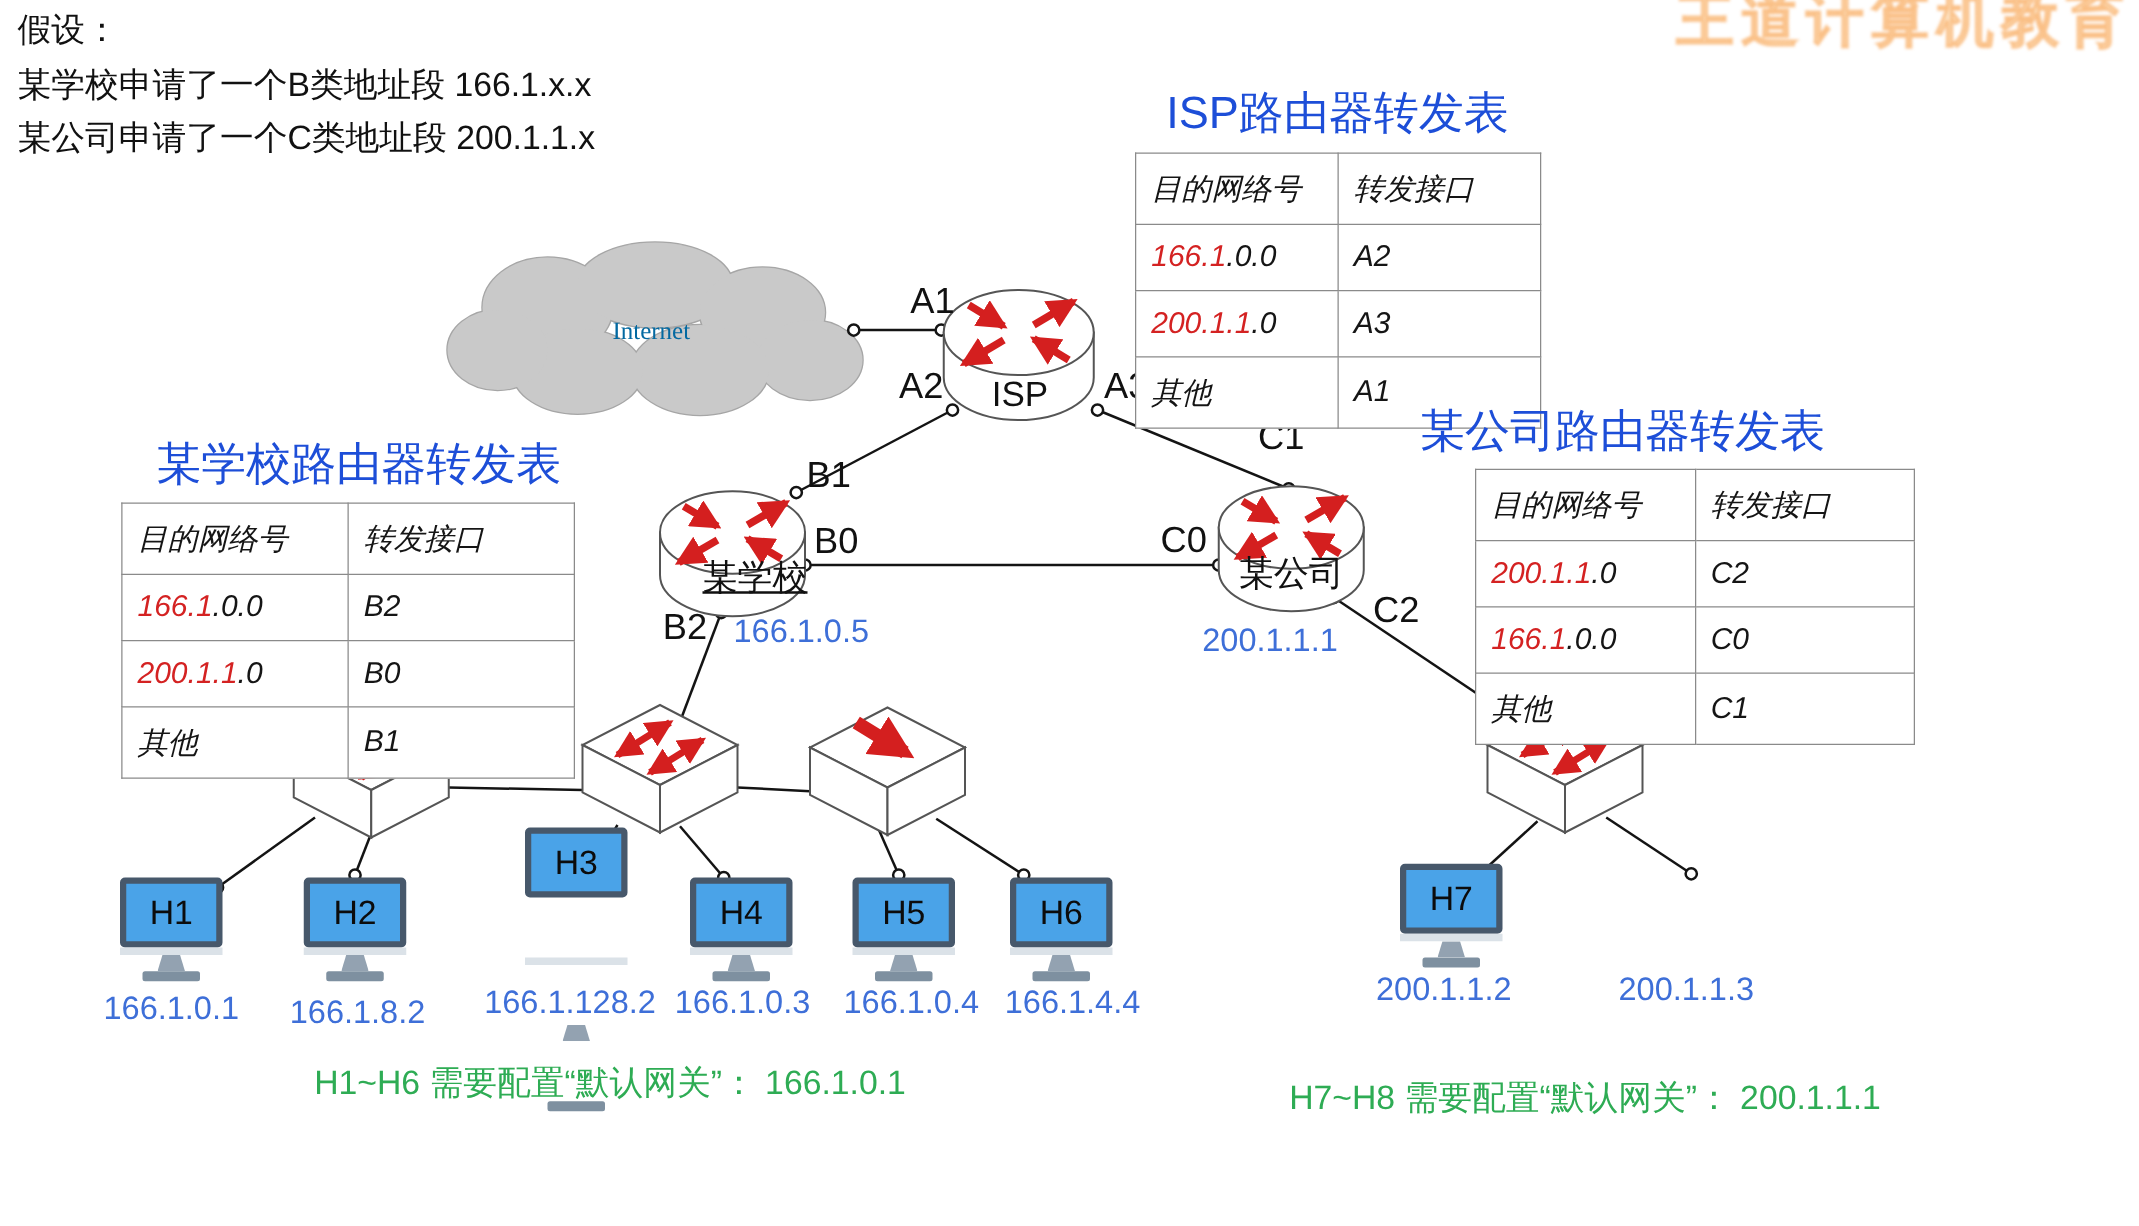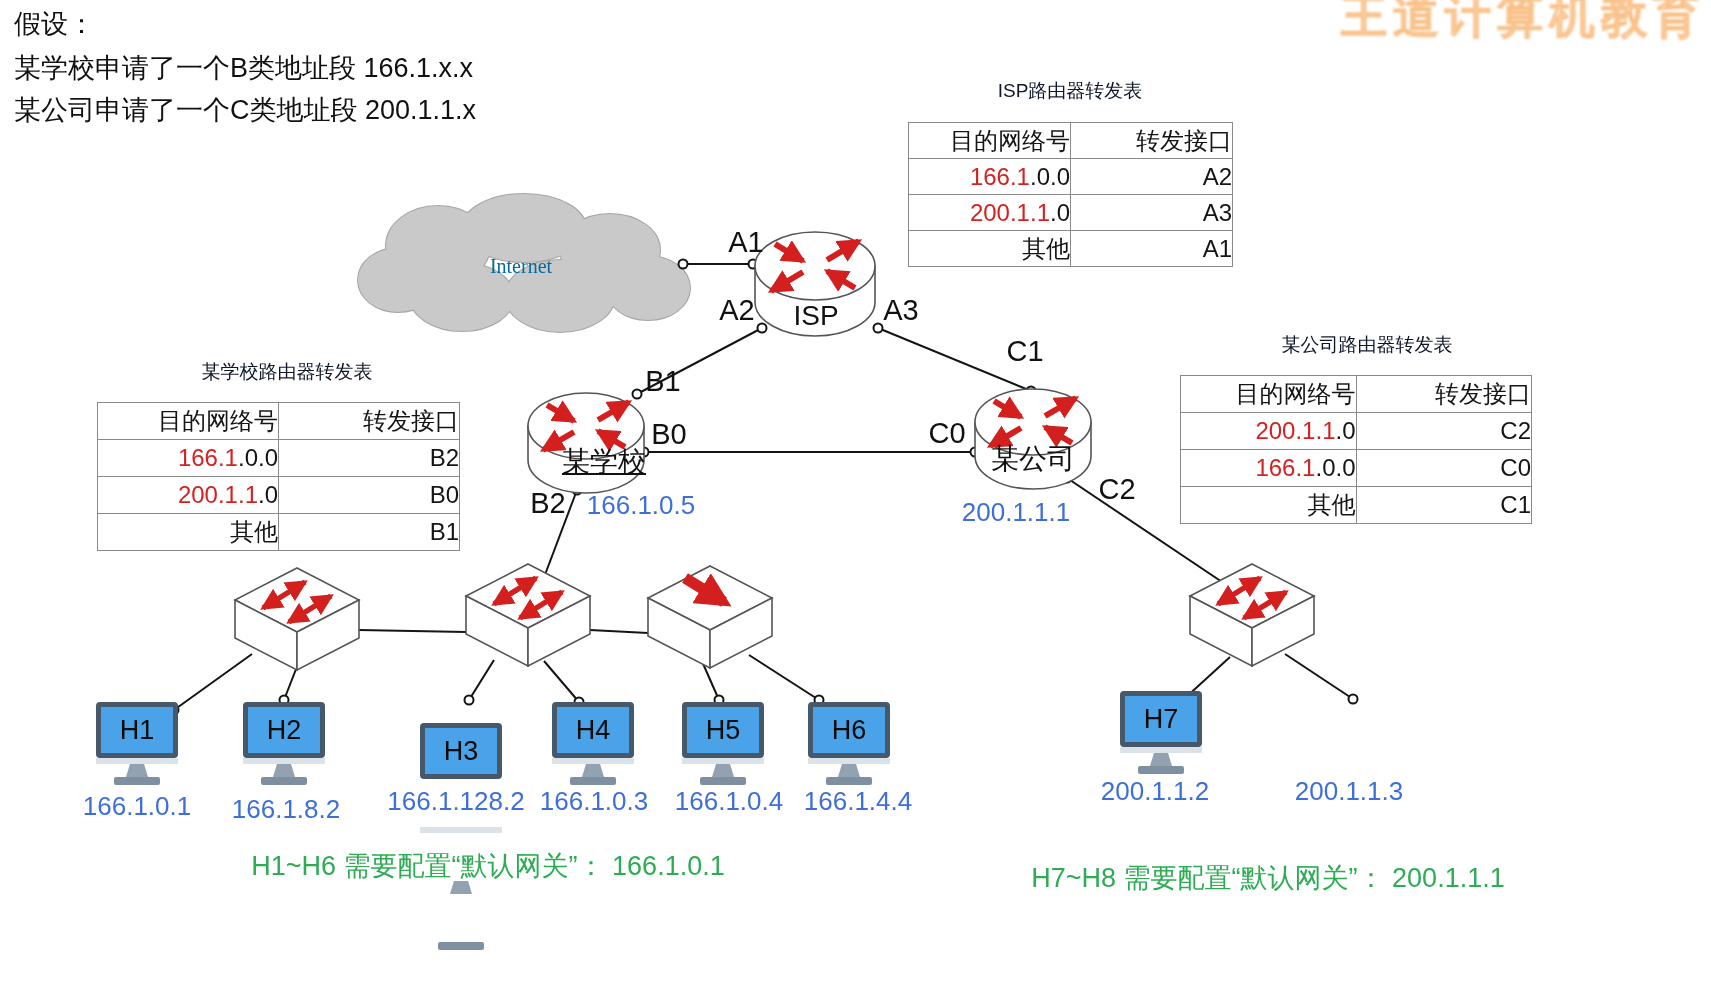--- a/index.html
+++ b/index.html
@@ -1,25 +1,25 @@
 <!DOCTYPE html>
 <html><head>
 <meta charset="utf-8">
 <style>
   html,body{margin:0;padding:0;background:#ffffff;}
   .stage{position:relative;width:1711px;height:981px;background:#ffffff;overflow:hidden;
          font-family:"Liberation Sans","DejaVu Sans",sans-serif;}
   #net-svg{position:absolute;left:0;top:0;z-index:1;}
   .txt{position:absolute;white-space:nowrap;color:#111;z-index:2;}
   .assume{font-size:27px;}
-  .tbl-title{position:absolute;transform:translate(-50%,-50%);font-size:19px;color:#0f172a;
+  .tbl-title{position:absolute;transform:translate(-50%,-50%);font-size:36px;color:#1d4ed8;
              white-space:nowrap;z-index:2;}
   table.fwd{position:absolute;border-collapse:collapse;table-layout:fixed;background:#fff;z-index:2;}
-  table.fwd td{border:1.6px solid #8a8a8a;text-align:right;vertical-align:middle;
-               font-size:24px;color:#151515;padding:0;}
+  table.fwd td{border:1.6px solid #8a8a8a;text-align:left;vertical-align:middle;
+               font-size:24px;color:#151515;padding:12px;font-style:italic;}
   table.h36 tr{height:36px;} table.h37 tr{height:37px;}
   .red{color:#d42222;}
   .iface-lbl{position:absolute;transform:translate(-50%,-50%);font-size:29px;color:#111;z-index:2;}
   .rlabel{position:absolute;transform:translate(-50%,-50%);font-size:28px;color:#111;
           white-space:nowrap;z-index:2;}
   .blue-ip{position:absolute;transform:translate(-50%,-50%);font-size:26px;color:#3e6fd8;
            white-space:nowrap;z-index:2;}
   .cloud-lbl{position:absolute;transform:translate(-50%,-50%);font-size:20px;color:#0369a1;z-index:2;font-family:Liberation Serif, serif;}
   .host{position:absolute;width:84px;display:flex;flex-direction:column;align-items:center;z-index:2;}
   .screen{box-sizing:border-box;width:82px;height:56px;background:#4aa3e8;border:5px solid #47586b;
@@ -250,21 +250,21 @@
       <td><span class="red">200.1.1</span><span>.0</span></td>
       <td>B0</td>
     </tr>
     <tr>
       <td><span class="red"></span><span>其他</span></td>
       <td>B1</td>
     </tr>
   </tbody>
     </table>
 
-  <div class="tbl-title" style="left:1367px;top:345px;">某公司路由器转发表</div>
+  <div class="tbl-title" style="left:1298px;top:345px;">某公司路由器转发表</div>
   <table class="fwd h37" style="left:1180px;top:375px;width:352px;">
     <tbody>
         <tr>
       <td>目的网络号</td>
       <td>转发接口</td>
     </tr>
     <tr>
       <td><span class="red">200.1.1</span><span>.0</span></td>
       <td>C2</td>
     </tr>
@@ -288,21 +288,21 @@
       <div class="base"></div>
   </div>
   <div class="host" style="left:242px;top:702px;">
     <div class="screen">
         <span>H2</span>
       </div>
     <div class="chin"></div>
       <div class="neck"></div>
       <div class="base"></div>
   </div>
-  <div class="host" style="left:419px;top:723px;gap:48px;">
+  <div class="host" style="left:419px;top:662px;gap:48px;">
     <div class="screen">
         <span>H3</span>
       </div>
     <div class="chin"></div>
       <div class="neck"></div>
       <div class="base"></div>
   </div>
   <div class="host" style="left:551px;top:702px;">
     <div class="screen">
         <span>H4</span>

